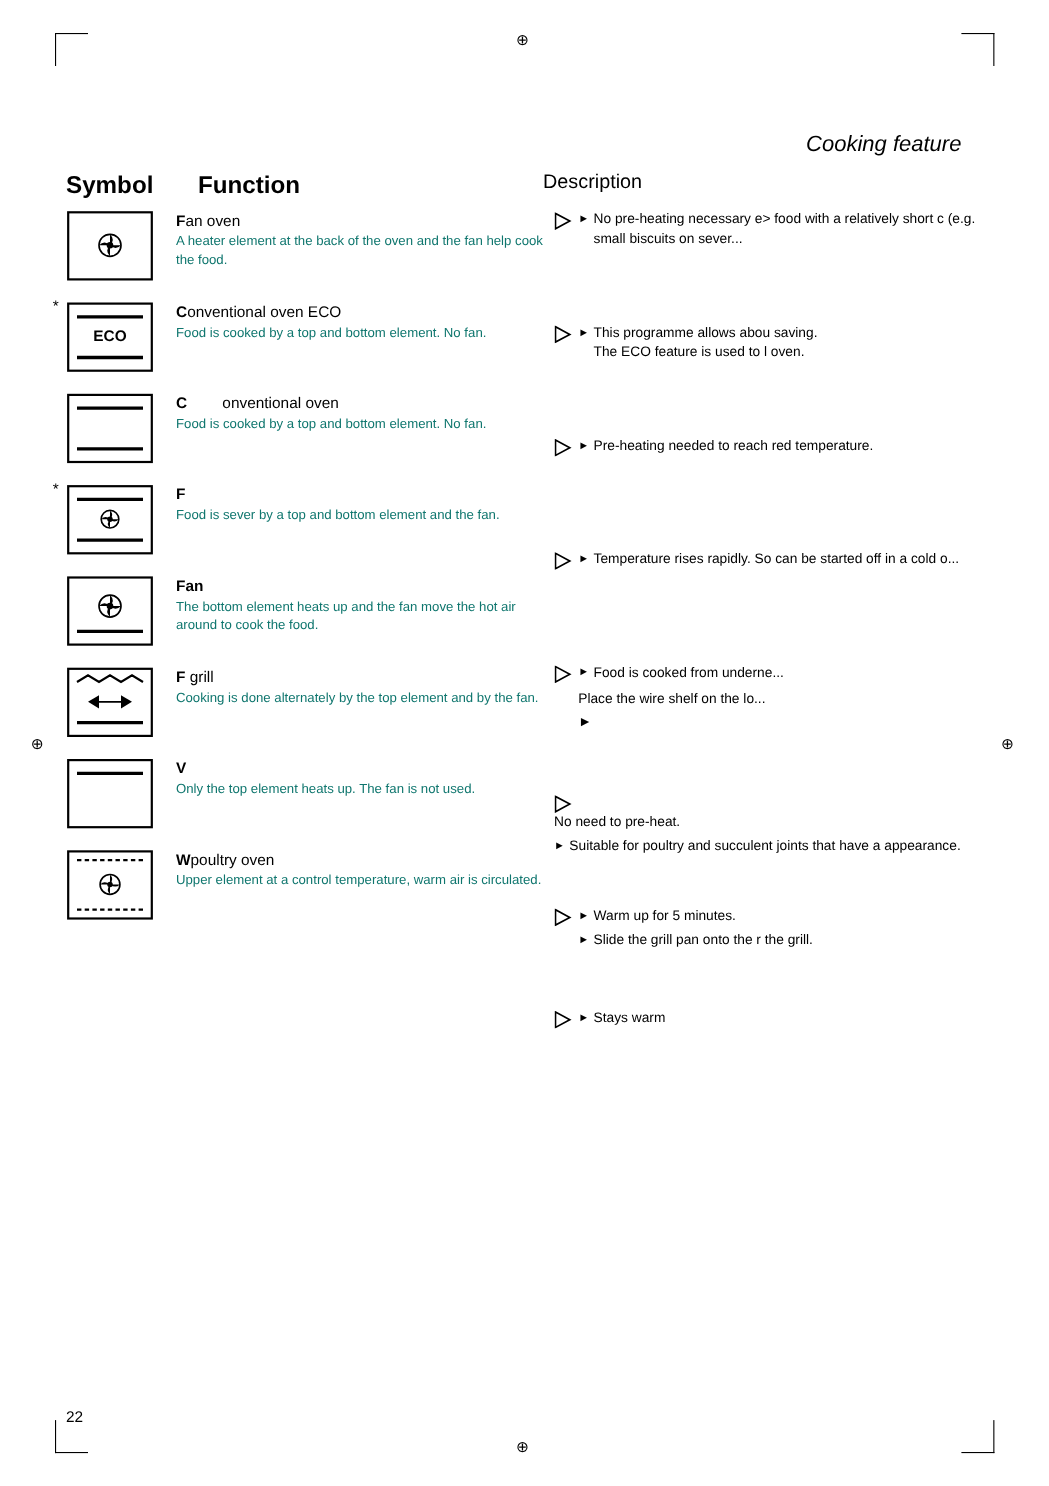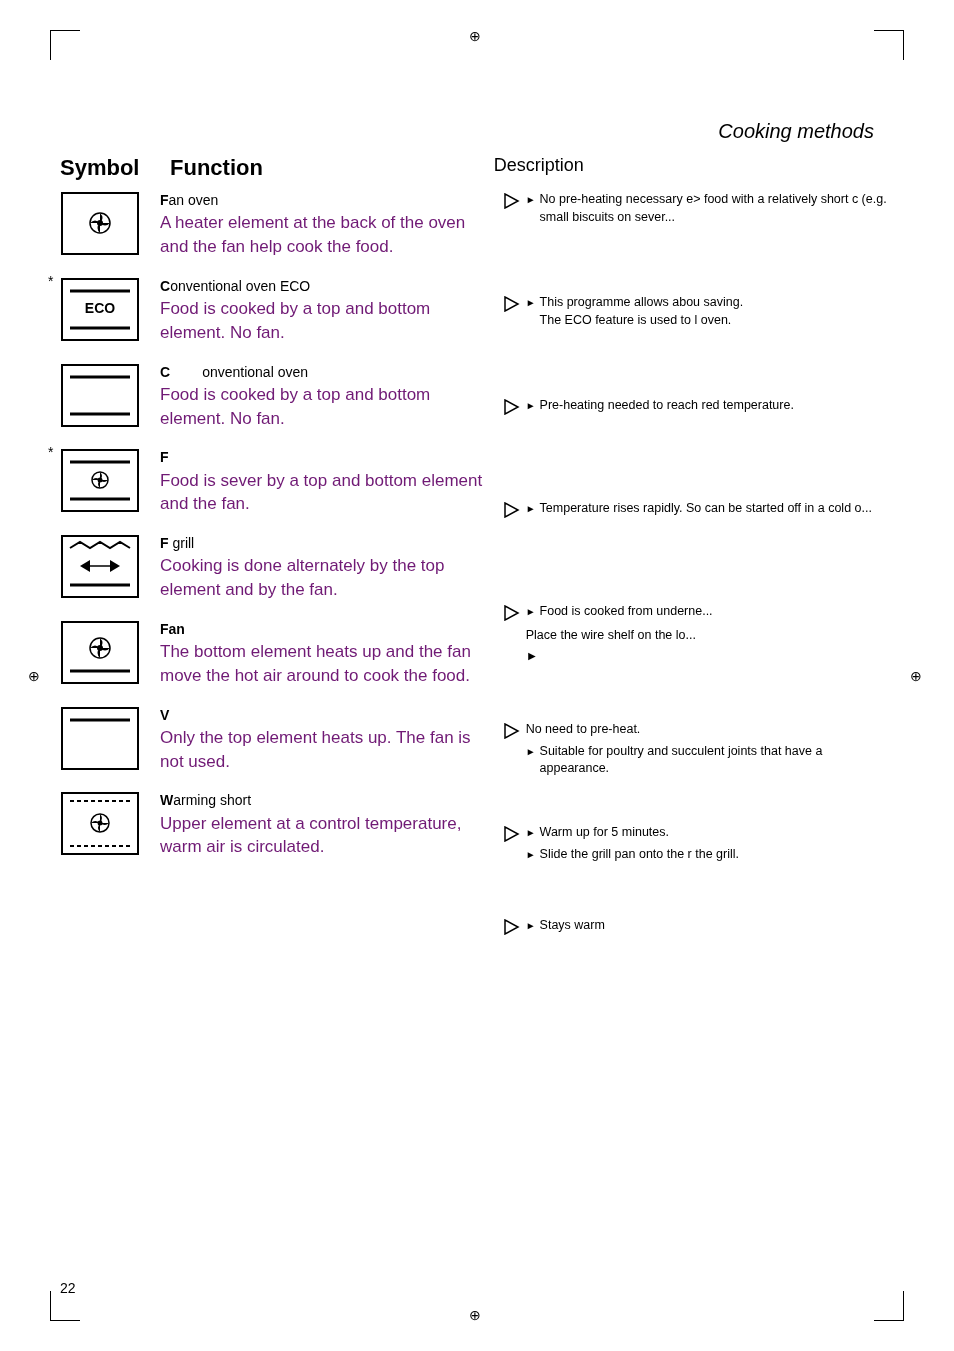--- a/index.html
+++ b/index.html
@@ -91,23 +91,23 @@
       font-size: 14px;
       margin-bottom: 2px;
       line-height: 1.3;
     }
 
     .function-title .bold-first {
       font-weight: bold;
     }
 
     .function-desc {
-      font-size: 17px;
+      font-size: 12px;
       line-height: 1.4;
-      color: #701a75;
+      color: #0f766e;
     }
 
     .desc-row {
       display: flex;
       flex-direction: row;
       margin-bottom: 18px;
       align-items: flex-start;
     }
 
     .desc-arrow-outer {
@@ -154,20 +154,21 @@
       display: flex;
       flex-direction: row;
       margin-bottom: 10px;
     }
 
     .left-header {
       width: 52%;
       display: flex;
       flex-direction: row;
       align-items: baseline;
+      gap: 10px;
     }
 
     .right-header {
       width: 48%;
     }
   </style>
 </head>
 <body>
 
 <div class="page">
@@ -176,21 +177,21 @@
   <div class="corner-mark tr"></div>
   <div class="corner-mark bl"></div>
   <div class="corner-mark br"></div>
 
   <div class="reg-mark top-center"></div>
   <div class="reg-mark bottom-center"></div>
   <div class="reg-mark middle-left"></div>
   <div class="reg-mark middle-right"></div>
 
   <div style="display:flex; justify-content:flex-end; margin-bottom:4px; padding-top: 60px;">
-    <div class="cooking-methods-title">Cooking methods</div>
+    <div class="cooking-methods-title">Cooking feature</div>
   </div>
 
   <div class="header-row">
     <div class="left-header">
       <div style="width:110px; font-size:22px; font-weight:bold;">Symbol</div>
       <div style="font-size:22px; font-weight:bold;">Function</div>
     </div>
     <div class="right-header">
       <div style="font-size:18px; font-weight:normal;">Description</div>
     </div>
@@ -285,42 +286,20 @@
           </div>
           <div class="function-desc">Food is sever by a top and bottom element and the fan.</div>
         </div>
       </div>
 
       <div class="row">
         <div class="symbol-cell">
           <svg width="80" height="65" viewBox="0 0 80 65">
             <rect x="2" y="2" width="76" height="61" fill="white" stroke="black" stroke-width="2"></rect>
 
-            <polyline points="10,14 20,8 30,14 40,8 50,14 60,8 70,14" fill="none" stroke="black" stroke-width="2"></polyline>
-
-            <line x1="10" y1="51" x2="70" y2="51" stroke="black" stroke-width="3"></line>
-
-            <line x1="25" y1="32" x2="55" y2="32" stroke="black" stroke-width="1.5"></line>
-            <polyline points="20,32 30,26 30,38 20,32" fill="black"></polyline>
-            <polyline points="60,32 50,26 50,38 60,32" fill="black"></polyline>
-          </svg>
-        </div>
-        <div class="function-cell">
-          <div class="function-title">
-            <span class="bold-first" style="font-weight:bold; font-size:14px;">F</span><span style="font-size:14px;">    grill</span>
-          </div>
-          <div class="function-desc">Cooking is done alternately by the top element and by the fan.</div>
-        </div>
-      </div>
-
-      <div class="row">
-        <div class="symbol-cell">
-          <svg width="80" height="65" viewBox="0 0 80 65">
-            <rect x="2" y="2" width="76" height="61" fill="white" stroke="black" stroke-width="2"></rect>
-
             <line x1="10" y1="51" x2="70" y2="51" stroke="black" stroke-width="3"></line>
 
             <circle cx="40" cy="28" r="10" fill="none" stroke="black" stroke-width="1.5"></circle>
             <path d="M40,18 Q45,23 40,28" fill="black"></path>
             <path d="M50,28 Q45,33 40,28" fill="black"></path>
             <path d="M40,38 Q35,33 40,28" fill="black"></path>
             <path d="M30,28 Q35,23 40,28" fill="black"></path>
             <circle cx="40" cy="28" r="3" fill="black"></circle>
           </svg>
         </div>
@@ -330,20 +309,42 @@
           </div>
           <div class="function-desc">The bottom element heats up and the fan move the hot air around to cook the food.</div>
         </div>
       </div>
 
       <div class="row">
         <div class="symbol-cell">
           <svg width="80" height="65" viewBox="0 0 80 65">
             <rect x="2" y="2" width="76" height="61" fill="white" stroke="black" stroke-width="2"></rect>
 
+            <polyline points="10,14 20,8 30,14 40,8 50,14 60,8 70,14" fill="none" stroke="black" stroke-width="2"></polyline>
+
+            <line x1="10" y1="51" x2="70" y2="51" stroke="black" stroke-width="3"></line>
+
+            <line x1="25" y1="32" x2="55" y2="32" stroke="black" stroke-width="1.5"></line>
+            <polyline points="20,32 30,26 30,38 20,32" fill="black"></polyline>
+            <polyline points="60,32 50,26 50,38 60,32" fill="black"></polyline>
+          </svg>
+        </div>
+        <div class="function-cell">
+          <div class="function-title">
+            <span class="bold-first" style="font-weight:bold; font-size:14px;">F</span><span style="font-size:14px;">    grill</span>
+          </div>
+          <div class="function-desc">Cooking is done alternately by the top element and by the fan.</div>
+        </div>
+      </div>
+
+      <div class="row">
+        <div class="symbol-cell">
+          <svg width="80" height="65" viewBox="0 0 80 65">
+            <rect x="2" y="2" width="76" height="61" fill="white" stroke="black" stroke-width="2"></rect>
+
             <line x1="10" y1="14" x2="70" y2="14" stroke="black" stroke-width="3"></line>
           </svg>
         </div>
         <div class="function-cell">
           <div class="function-title">
             <span class="bold-first" style="font-weight:bold; font-size:14px;">V</span>
           </div>
           <div class="function-desc">Only the top element heats up. The fan is not used.</div>
         </div>
       </div>
@@ -360,21 +361,21 @@
             <circle cx="40" cy="32" r="9" fill="none" stroke="black" stroke-width="1.5"></circle>
             <path d="M40,23 Q44,27 40,32" fill="black"></path>
             <path d="M49,32 Q45,36 40,32" fill="black"></path>
             <path d="M40,41 Q36,37 40,32" fill="black"></path>
             <path d="M31,32 Q35,28 40,32" fill="black"></path>
             <circle cx="40" cy="32" r="2.5" fill="black"></circle>
           </svg>
         </div>
         <div class="function-cell">
           <div class="function-title">
-            <span class="bold-first" style="font-weight:bold; font-size:14px;">W</span><span style="font-size:14px;">arming short</span>
+            <span class="bold-first" style="font-weight:bold; font-size:14px;">W</span><span style="font-size:14px;">poultry oven</span>
           </div>
           <div class="function-desc">Upper element at a control temperature, warm air is circulated.</div>
         </div>
       </div>
 
     </div>
 
     <div style="width:48%; padding-left:10px;">
 
       <div class="desc-row" style="min-height:85px;">
@@ -442,21 +443,21 @@
         <div class="desc-content">
           <div class="bullet-item">
             <span class="bullet-arrow">►</span>
             <span>Food is cooked from underne...</span>
           </div>
           <div style="margin-top:6px;">Place the wire shelf on the lo...</div>
           <div style="margin-top:4px;">►</div>
         </div>
       </div>
 
-      <div class="desc-row" style="min-height:85px;">
+      <div class="desc-row" style="min-height:85px;flex-direction:column;">
         <div class="desc-arrow-outer">
           <svg width="16" height="16" viewBox="0 0 16 16">
             <polygon points="1,1 1,15 14,8" fill="none" stroke="black" stroke-width="1.5"></polygon>
           </svg>
         </div>
         <div class="desc-content">
           <div style="margin-bottom:4px;">No need to pre-heat.</div>
           <div class="bullet-item">
             <span class="bullet-arrow">►</span>
             <span>Suitable for poultry and succulent joints that have a appearance.</span>

